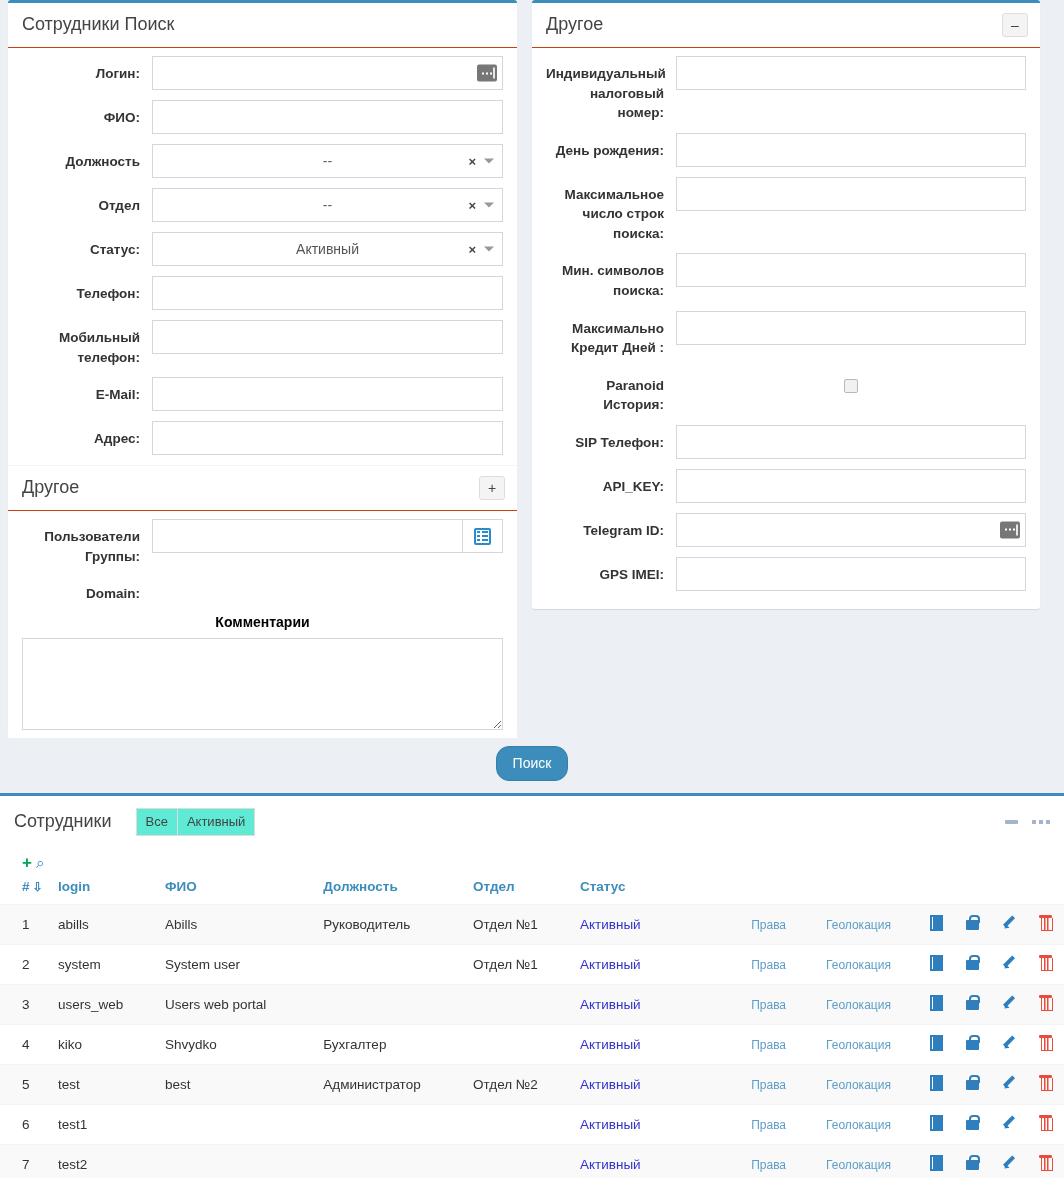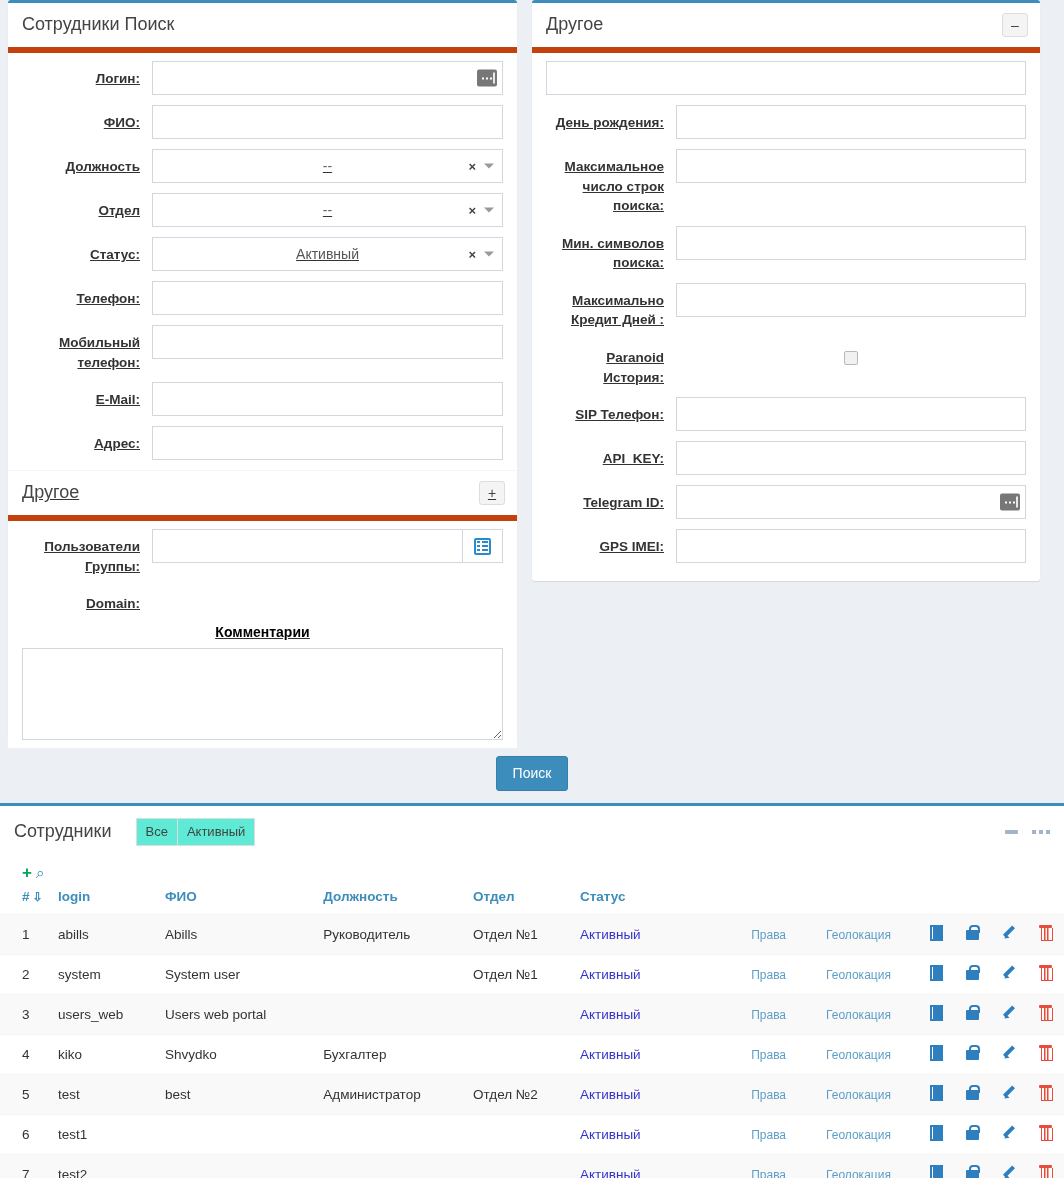--- a/index.html
+++ b/index.html
@@ -53,22 +53,21 @@
     border-radius: 3px;
     display: flex; align-items: center; justify-content: center;
     color: #444;
     font-size: 14px;
     cursor: pointer;
     padding: 0;
     line-height: 1;
   }
   .box-body {
     padding: 8px 14px 8px 14px;
-    border-top: 6px solid #c2410c;
-    text-decoration: underline;
+    border-top: 1px solid #c2410c;
   }
 
   
   .form-row {
     display: flex;
     align-items: flex-start;
     margin-bottom: 10px;
   }
   .form-row .lbl {
     width: 130px;
@@ -260,21 +259,21 @@
     justify-content: center;
     padding: 14px 0 0 0;
   }
   .btn-primary {
     background: #3c8dbc;
     border: 1px solid #367fa9;
     color: #fff;
     font-size: 14px;
     font-family: "Liberation Sans", sans-serif;
     padding: 7px 16px;
-    border-radius: 3px;
+    border-radius: 13px;
     cursor: pointer;
     line-height: 1.35;
   }
 
   
   .results {
     margin: 12px 0 0 0;
     background: #fff;
     border-top: 3px solid #3c8dbc;
     box-shadow: 0 1px 1px rgba(0,0,0,.10);
@@ -603,20 +602,21 @@
       <div class="box">
         <div class="box-header">
           <span class="box-title">Другое</span>
           <div class="box-tools">
             <button class="btn-box-tool">–</button>
           </div>
         </div>
         <div class="box-body">
 
           <div class="form-row">
+            <div class="lbl">Индивидуальный налоговый номер:</div>
             <div class="ctl"><input class="fc" type="text" value="" style=""></div>
           </div>
 
           <div class="form-row">
             <div class="lbl">День рождения:</div>
             <div class="ctl"><input class="fc" type="text" value="" style=""></div>
           </div>
 
           <div class="form-row">
             <div class="lbl">Максимальное число строк поиска:</div>

